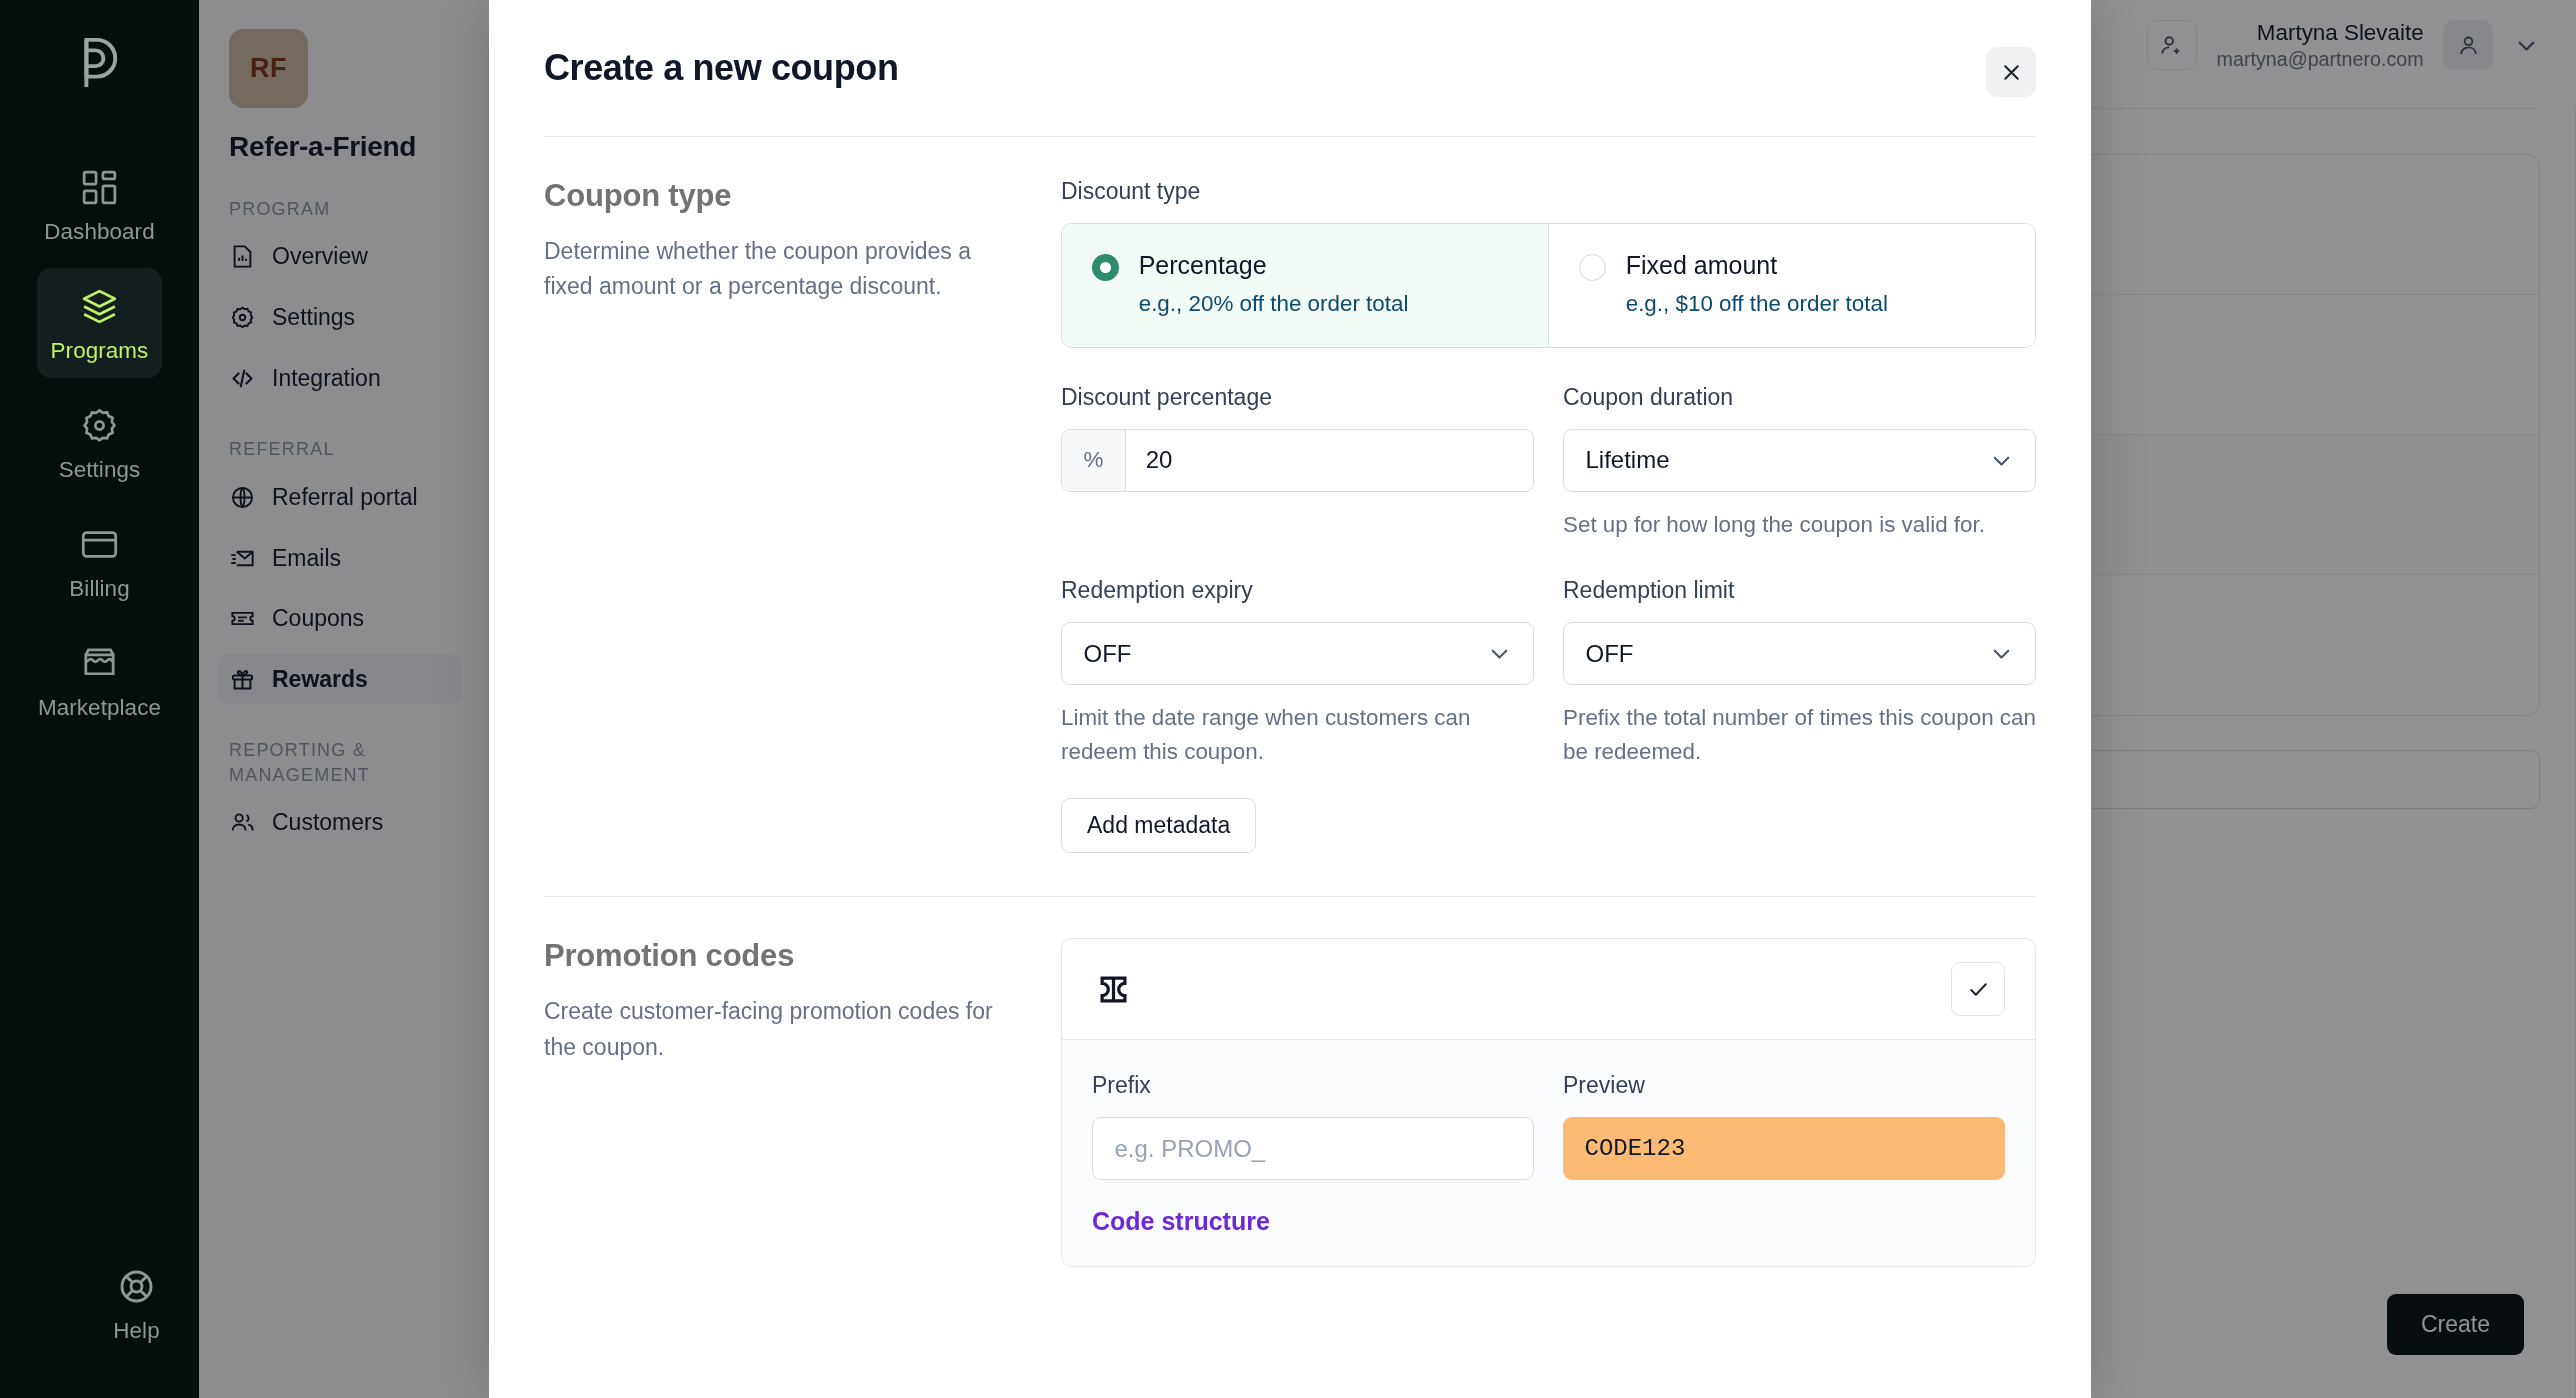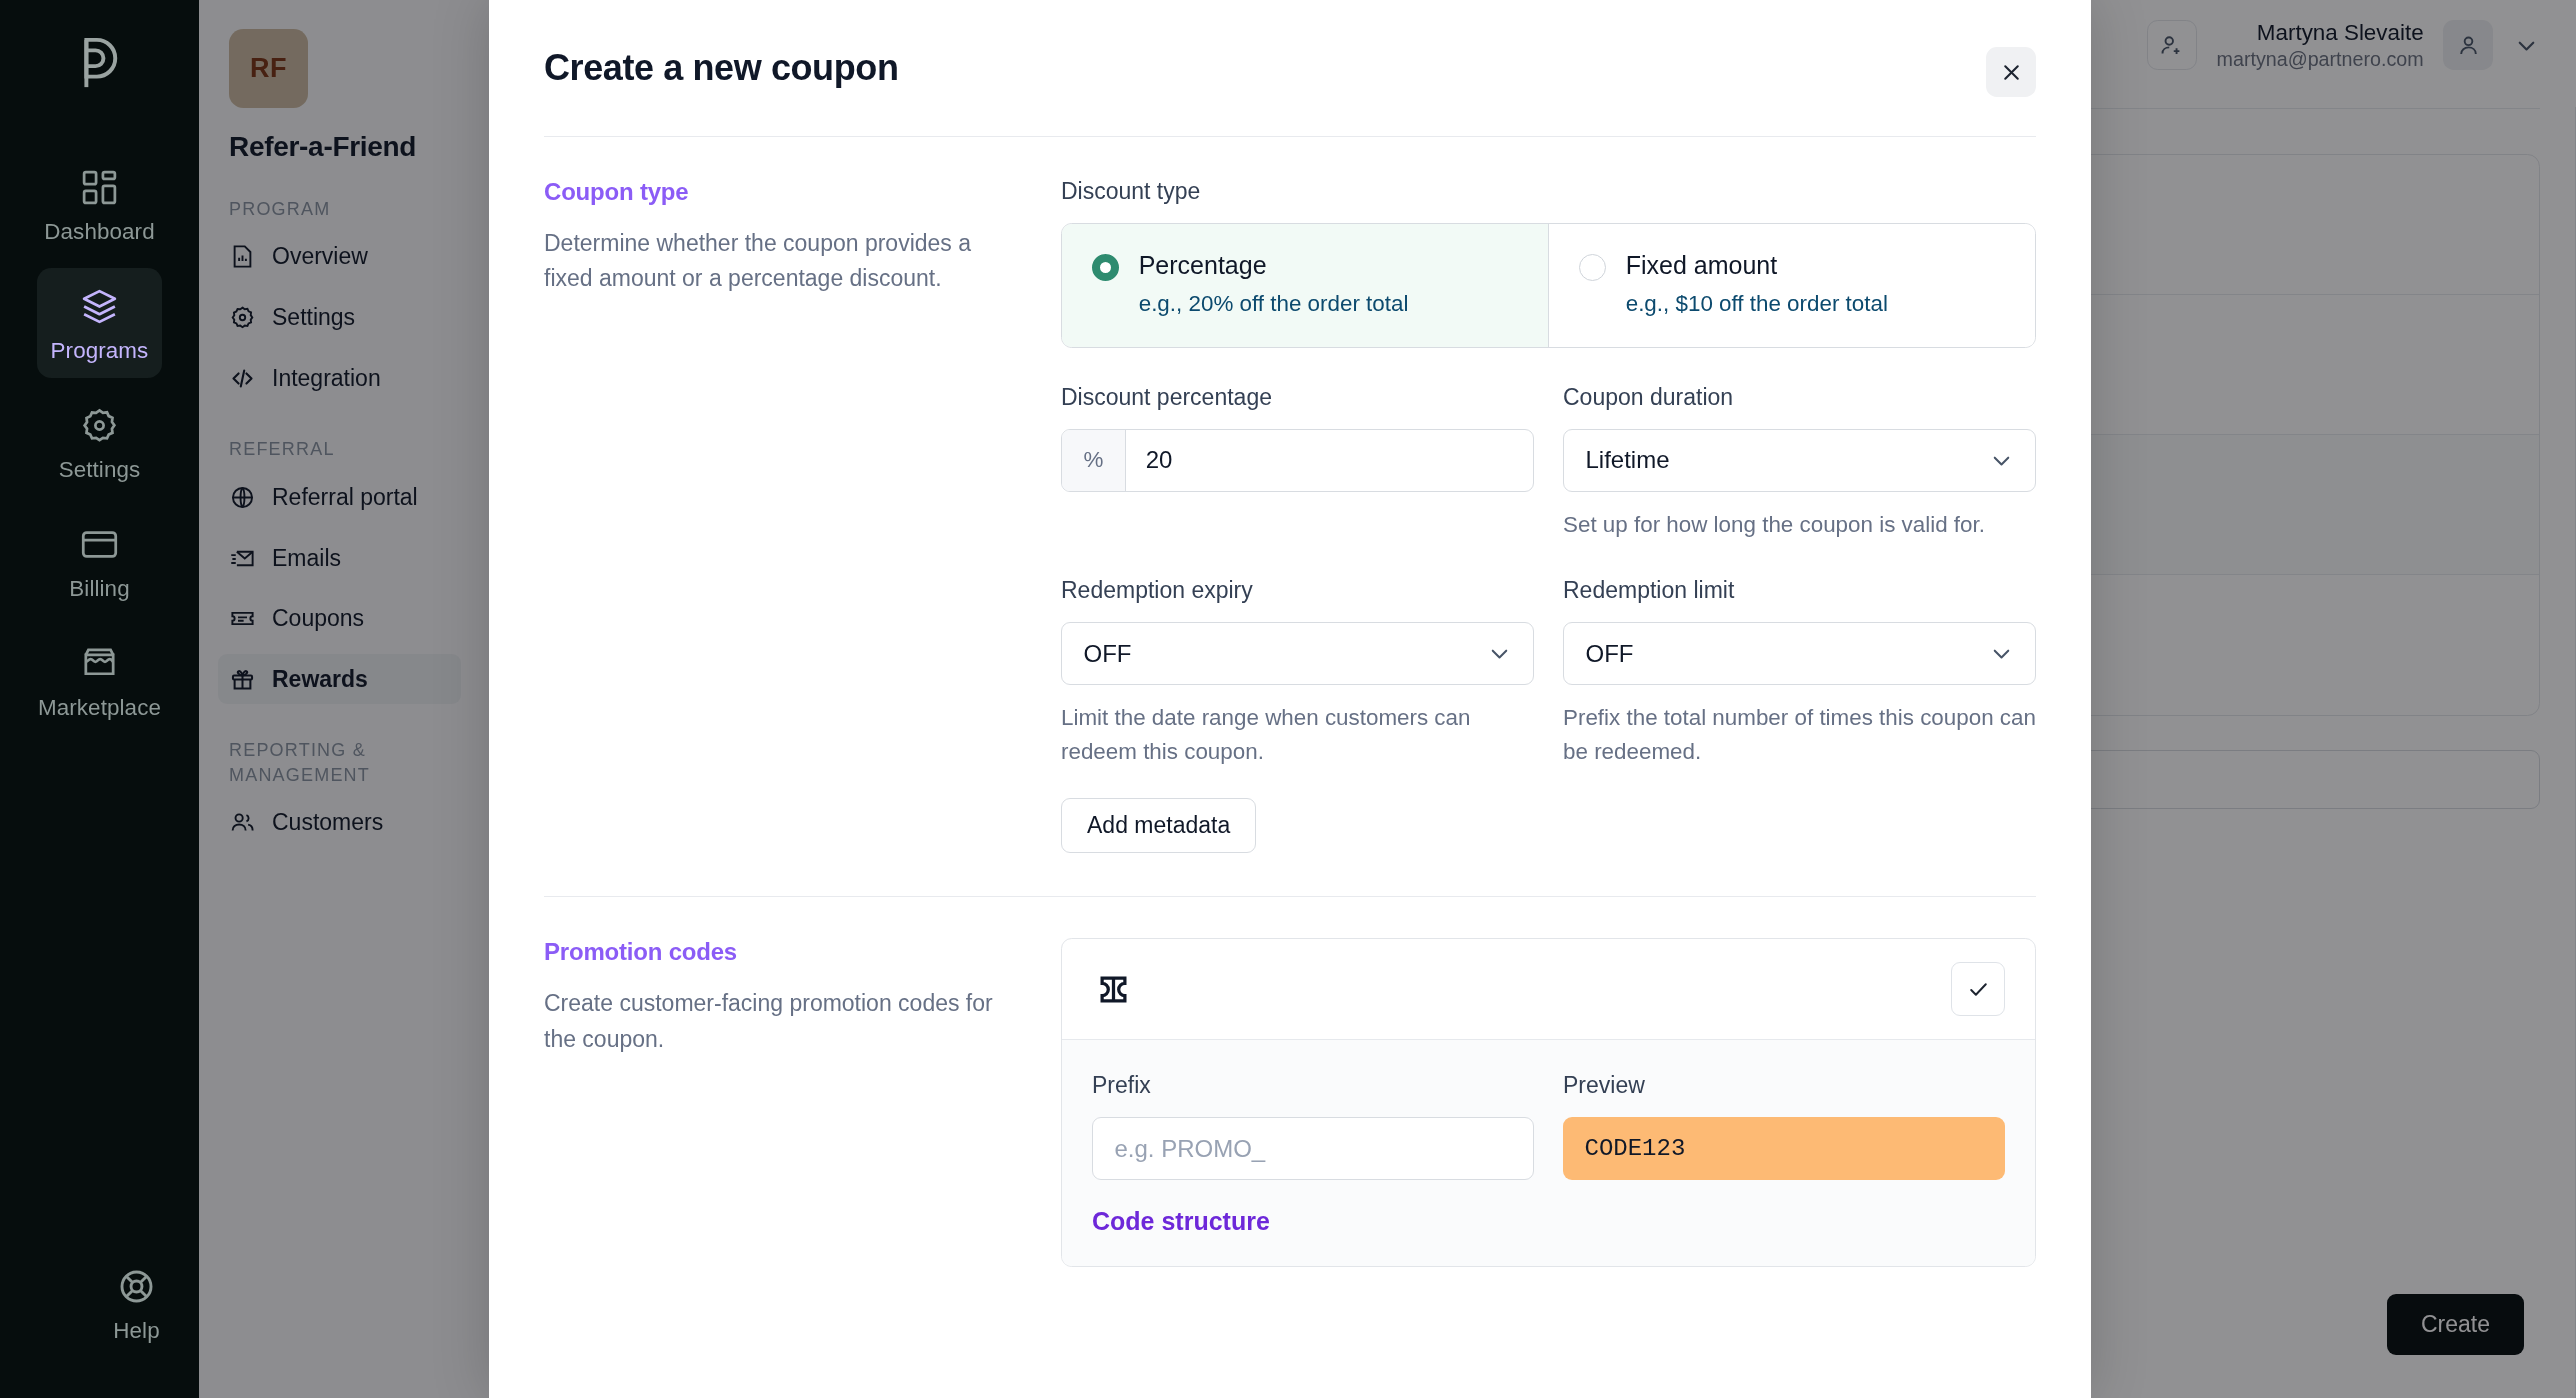--- a/index.html
+++ b/index.html
@@ -16,21 +16,21 @@
     position: absolute; left: 0; top: 0; width: 199px; height: 1398px;
     background: #060d0d; display: flex; flex-direction: column; align-items: center;
   }
   .rail-logo { margin-top: 25px; width: 77px; height: 77px; display:flex; align-items:center; justify-content:center; }
   .rail-items { margin-top: 47px; width: 100%; display: flex; flex-direction: column; align-items: center; gap: 9px; }
   .rail-item {
     width: 125px; padding: 18px 0 14.3px; border-radius: 14.3px;
     display: flex; flex-direction: column; align-items: center; gap: 10.7px;
     color: #8d9896; cursor: pointer;
   }
-  .rail-item.active { background: #151e1e; color: #c4b5fd; }
+  .rail-item.active { background: #151e1e; color: #bef264; }
   .rail-item .ri-label { font-size: 22.4px; letter-spacing: 0.1px; }
   .rail-bottom { position: absolute; bottom: 40px; left: 0; width: 100%; display:flex; justify-content:flex-end; }
   .rail-svg { width: 41px; height: 41px; display:block; }
 
   
   .prog {
     position: absolute; left: 199px; top: 0; width: 292px; height: 1398px;
     background: #f7f8f9; padding: 29px 30px 0 30px;
   }
   .prog-avatar {
@@ -92,21 +92,21 @@
   .modal-title { font-size: 36px; font-weight: bold; color:#101828; letter-spacing:-0.4px; }
   .close-btn {
     width: 50px; height: 50px; border-radius: 10.7px; background:#f0f1f3;
     display:flex; align-items:center; justify-content:center; cursor:pointer; border:none;
   }
   .modal-hr { margin: 39px 55px 0; height:0.9px; background:#e8eaee; }
 
   .modal-body { flex: 1; overflow: hidden; padding: 0 55px; }
   .section { display:flex; gap: 0; padding-top: 41px; }
   .sec-left { width: 517px; flex:none; padding-right: 50px; }
-  .sec-head { font-size: 24px; font-weight:bold; color:#8b5cf6; letter-spacing:-0.2px; }
+  .sec-head { font-size: 31px; font-weight:bold; color:#737373; letter-spacing:-0.2px; }
   .sec-desc { margin-top: 19.7px; font-size: 23px; line-height: 1.56; color:#667085; }
   .sec-right { flex: 1; }
 
   .field-label { font-size: 23px; color:#344054; }
   .row2 { display:flex; gap: 29px; }
   .col { flex:1; min-width:0; }
 
   .radio-group { margin-top: 18px; display:flex; border:0.9px solid #d8dce1; border-radius: 10.7px; overflow:hidden; }
   .radio-card { flex:1; padding: 27px 30px 30px; display:flex; gap: 19.7px; align-items:flex-start; cursor:pointer; background:#fff; }
   .radio-card.sel { background:#f2faf6; }

